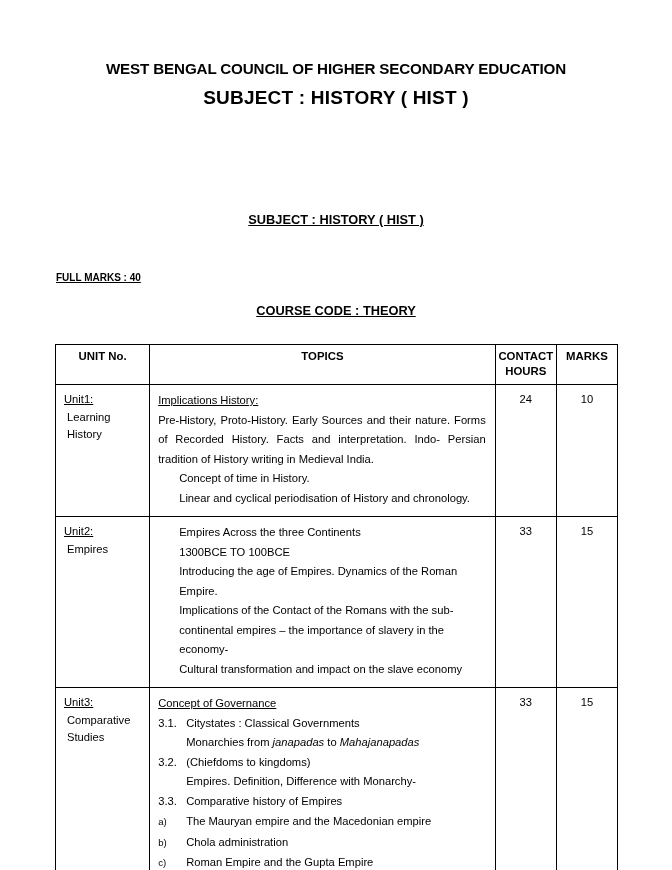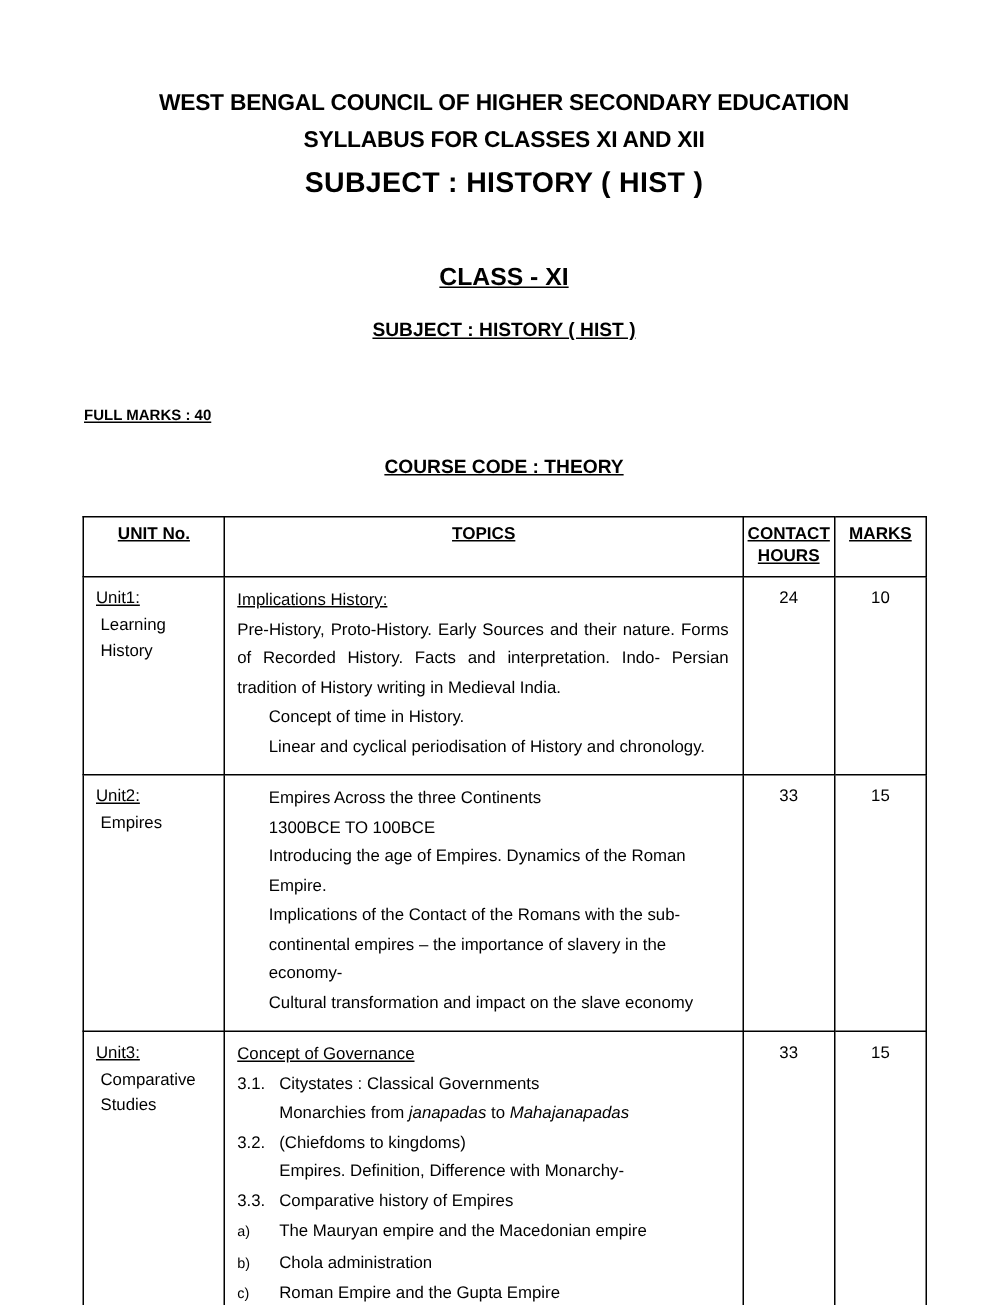--- a/index.html
+++ b/index.html
@@ -97,21 +97,20 @@
     border: 1px solid #000000;
     vertical-align: top;
     padding: 0;
   }
   .syllabus-table th {
     font-weight: bold;
     font-size: 11.4px;
     text-align: center;
     padding: 4px 2px 5px 2px;
     line-height: 15px;
-    text-decoration: underline;
   }
   .col-unit   { width: 94px; }
   .col-topics { width: 345px; }
   .col-hours  { width: 61px; }
   .col-marks  { width: 61px; }
 
   td.unit-cell {
     padding: 6px 4px 6px 8px;
     line-height: 17.5px;
   }
@@ -171,27 +170,23 @@
   .row2-h { height: 120px; }
   .row3-h { height: 181px; }
 </style>
 </head>
 <body>
 
 <div class="page">
 
   <div class="head-block">
     <div class="h-line1">WEST BENGAL COUNCIL OF HIGHER SECONDARY EDUCATION</div>
-    <div class="h-line2">SYLLABUS FOR CLASSES XI AND XII</div>
     <div class="h-line3">SUBJECT :  HISTORY  ( HIST )</div>
   </div>
 
-  <div class="class-line">
-    <span>CLASS - XI</span>
-  </div>
 
   <div class="sub-line sub-subject">
     <span>SUBJECT : HISTORY ( HIST )</span>
   </div>
 
 
   <div class="marks-row">
     <span>FULL MARKS : 40</span>
   </div>
 

